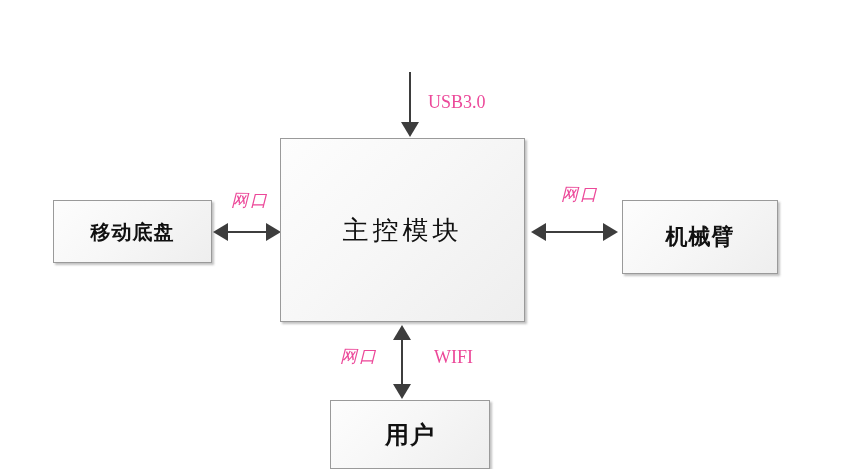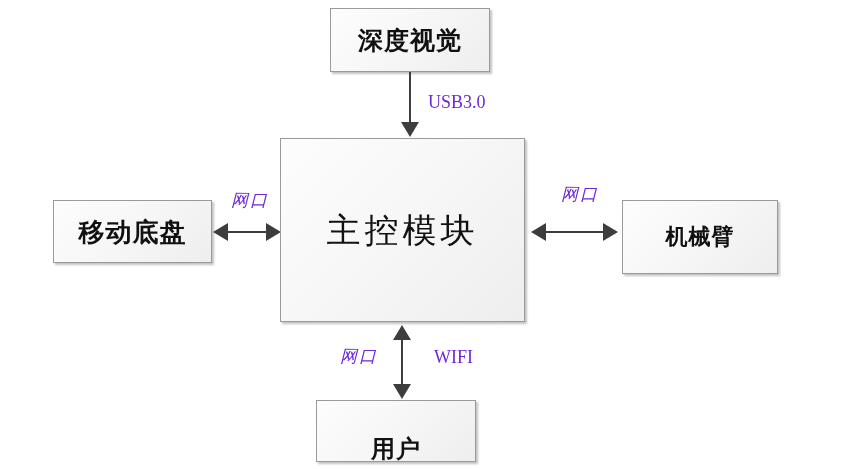--- a/index.html
+++ b/index.html
@@ -35,24 +35,24 @@
   .node .node-label {
     display: block;
     line-height: 1;
     white-space: nowrap;
   }
 
   .node.bold .node-label { font-weight: 700; }
 
   
   #node-vision   { left: 330px; top: 8px;   width: 160px; height: 64px;  font-size: 25px; }
-  #node-chassis  { left: 53px;  top: 200px; width: 159px; height: 63px;  font-size: 26px; }
+  #node-chassis  { left: 53px;  top: 200px; width: 159px; height: 63px;  font-size: 20px; }
   #node-arm      { left: 622px; top: 200px; width: 156px; height: 74px;  font-size: 22px; }
-  #node-user     { left: 316px; top: 400px; width: 160px; height: 62px;  font-size: 24px; align-items: flex-end; }
-  #node-main     { left: 280px; top: 138px; width: 245px; height: 184px; font-size: 34px; }
+  #node-user     { left: 330px; top: 400px; width: 160px; height: 69px;  font-size: 24px; }
+  #node-main     { left: 280px; top: 138px; width: 245px; height: 184px; font-size: 26px; }
   #node-main .node-label { letter-spacing: 4px; }
 
   
   .conn { position: absolute; }
 
   
   .shaft-v {
     position: absolute;
     width: 2px;
     background: #3d3d3d;
@@ -88,39 +88,36 @@
     border-top: 9px solid transparent;
     border-bottom: 9px solid transparent;
     border-left: 15px solid #3d3d3d;
   }
 
   
   .edge-label {
     position: absolute;
     font-family: "Liberation Serif", "DejaVu Serif", serif;
     font-size: 18px;
-    color: #6d28d9;
+    color: #ec4899;
     white-space: nowrap;
     line-height: 1;
   }
   .edge-label.cjk {
     font-family: "DejaVu Sans", "Liberation Sans", sans-serif;
     font-size: 17px;
     letter-spacing: 2px;
     font-style: italic;
   }
 </style>
 </head>
 <body>
 
 <div id="canvas">
 
-  <div class="node bold" id="node-vision">
-    <span class="node-label">深度视觉</span>
-  </div>
 
   <div class="conn">
     <div class="shaft-v" style="left:409px; top:72px; height:52px;"></div>
     <div class="head down" style="left:401px; top:122px;"></div>
   </div>
   <div class="edge-label" style="left:428px; top:93px;">USB3.0</div>
 
   <div class="node bold" id="node-chassis">
     <span class="node-label">移动底盘</span>
   </div>

